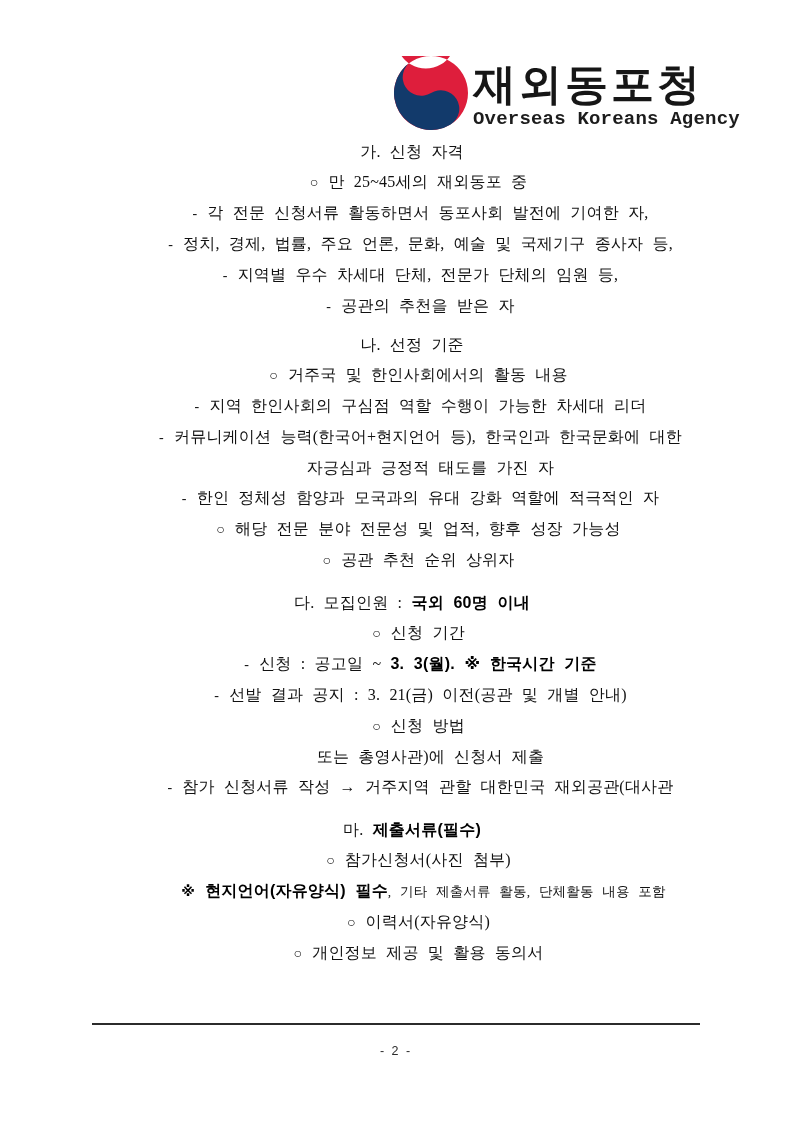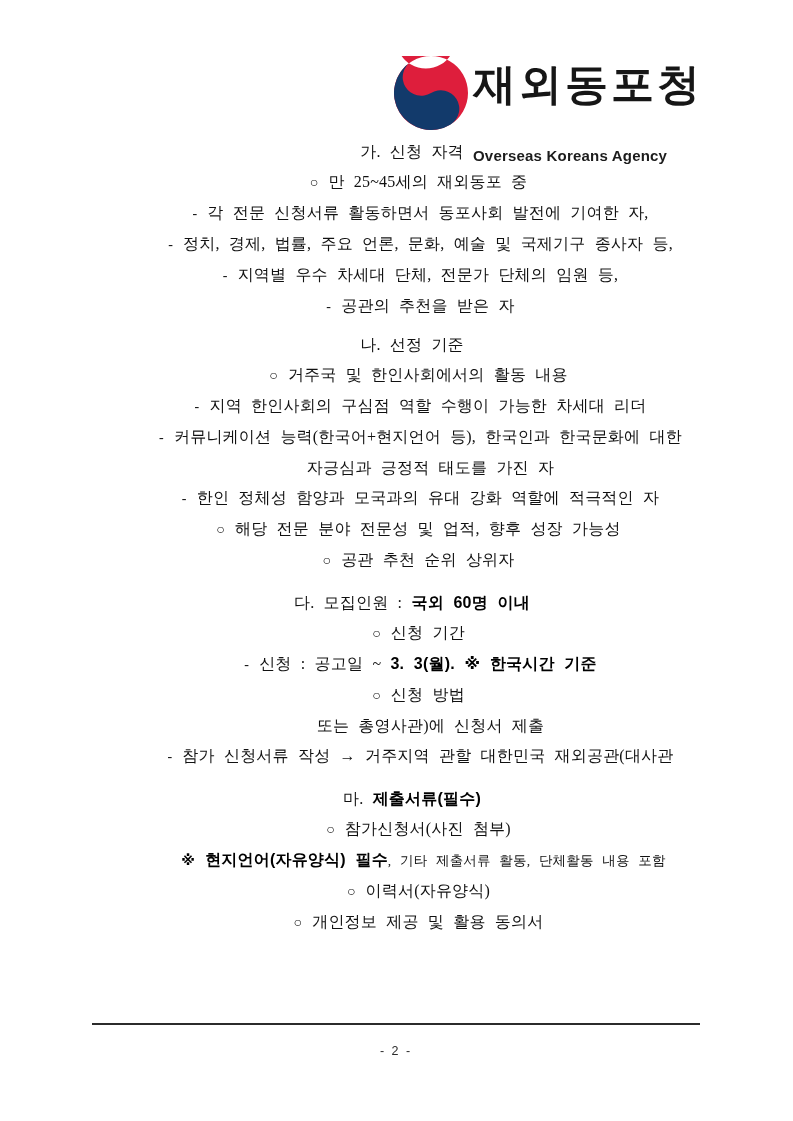--- a/index.html
+++ b/index.html
@@ -5,30 +5,30 @@
   html,body { margin:0; padding:0; background:#9b9b9b; }
   .page {
     position:relative; width:793px; height:1121px; margin:0 auto;
     background:#ffffff; overflow:hidden;
     font-family:"Liberation Serif", "DejaVu Serif", serif; color:#111;
   }
 
   
   .logo { position:absolute; top:56px; left:394px; display:flex; align-items:flex-start; }
   .emblem { width:74px; height:74px; display:block; }
-  .logo-text { display:flex; flex-direction:column; margin-left:5px; padding-top:4px;gap:20px; }
+  .logo-text { display:flex; flex-direction:column; margin-left:5px; padding-top:4px; }
   .logo-ko {
     font-family:"Liberation Sans", "DejaVu Sans", sans-serif;
     font-weight:bold; font-size:43px; line-height:48px; letter-spacing:3px; color:#161616;
     white-space:nowrap;
   }
   .logo-en {
-    font-family:Liberation Sans, sans-serif;
-    font-weight:bold; font-size:15px; line-height:19px; letter-spacing:0.2px;
-    color:#1c1c1c; margin-top:18px; white-space:nowrap;
+    font-family:Liberation Mono, monospace;
+    font-weight:bold; font-size:19px; line-height:19px; letter-spacing:0.2px;
+    color:#1c1c1c; margin-top:2px; white-space:nowrap;
   }
 
   
   .content { position:absolute; left:108px; top:137px; width:600px; font-size:16px; }
   .doc-heading {
     font-family:"Liberation Sans", "DejaVu Sans", sans-serif;
     font-weight:bold; font-size:21px; line-height:24px; letter-spacing:-0.3px;
     color:#000; margin:0 0 18px 0;
   }
   .line { line-height:30px; word-spacing:5px; letter-spacing:0.2px; white-space:nowrap;text-align:center; }
@@ -83,20 +83,21 @@
         <div class="line circle"><span class="seg bullet">○</span><span class="seg">거주국 및 한인사회에서의 활동 내용</span></div>
         <div class="line dash"><span class="seg bullet">-</span><span class="seg">지역 한인사회의 구심점 역할 수행이 가능한 차세대 리더</span></div>
         <div class="line dash"><span class="seg bullet">-</span><span class="seg">커뮤니케이션 능력(한국어+현지언어 등), 한국인과 한국문화에 대한</span></div>
         <div class="line continuation"><span class="seg">자긍심과 긍정적 태도를 가진 자</span></div>
         <div class="line dash"><span class="seg bullet">-</span><span class="seg">한인 정체성 함양과 모국과의 유대 강화 역할에 적극적인 자</span></div>
         <div class="line circle"><span class="seg bullet">○</span><span class="seg">해당 전문 분야 전문성 및 업적, 향후 성장 가능성</span></div>
         <div class="line circle"><span class="seg bullet">○</span><span class="seg">공관 추천 순위 상위자</span></div>
         <div class="line section gap-md"><span class="seg">다. 모집인원 : </span><span class="seg b">국외 60명 이내</span></div>
         <div class="line circle"><span class="seg bullet">○</span><span class="seg">신청 기간</span></div>
         <div class="line dash"><span class="seg bullet">-</span><span class="seg">신청 : 공고일 ~ </span><span class="seg b">3. 3(월). ※ 한국시간 기준</span></div>
+        <div class="line dash"><span class="seg bullet">-</span><span class="seg">선발 결과 공지 : 3. 21(금) 이전(공관 및 개별 안내)</span></div>
         <div class="line circle"><span class="seg bullet">○</span><span class="seg">신청 방법</span></div>
         <div class="line continuation"><span class="seg">또는 총영사관)에 신청서 제출</span></div>
         <div class="line dash"><span class="seg bullet">-</span><span class="seg">참가 신청서류 작성 → 거주지역 관할 대한민국 재외공관(대사관</span></div>
         <div class="line section gap-md"><span class="seg">마. </span><span class="seg b">제출서류(필수)</span></div>
         <div class="line circle"><span class="seg bullet">○</span><span class="seg">참가신청서(사진 첨부)</span></div>
         <div class="line note"><span class="seg bullet b">※</span><span class="seg b">현지언어(자유양식) 필수</span><span class="seg small">, 기타 제출서류 활동, 단체활동 내용 포함</span></div>
         <div class="line circle"><span class="seg bullet">○</span><span class="seg">이력서(자유양식)</span></div>
         <div class="line circle"><span class="seg bullet">○</span><span class="seg">개인정보 제공 및 활용 동의서</span></div>
       </div>
   </div>

